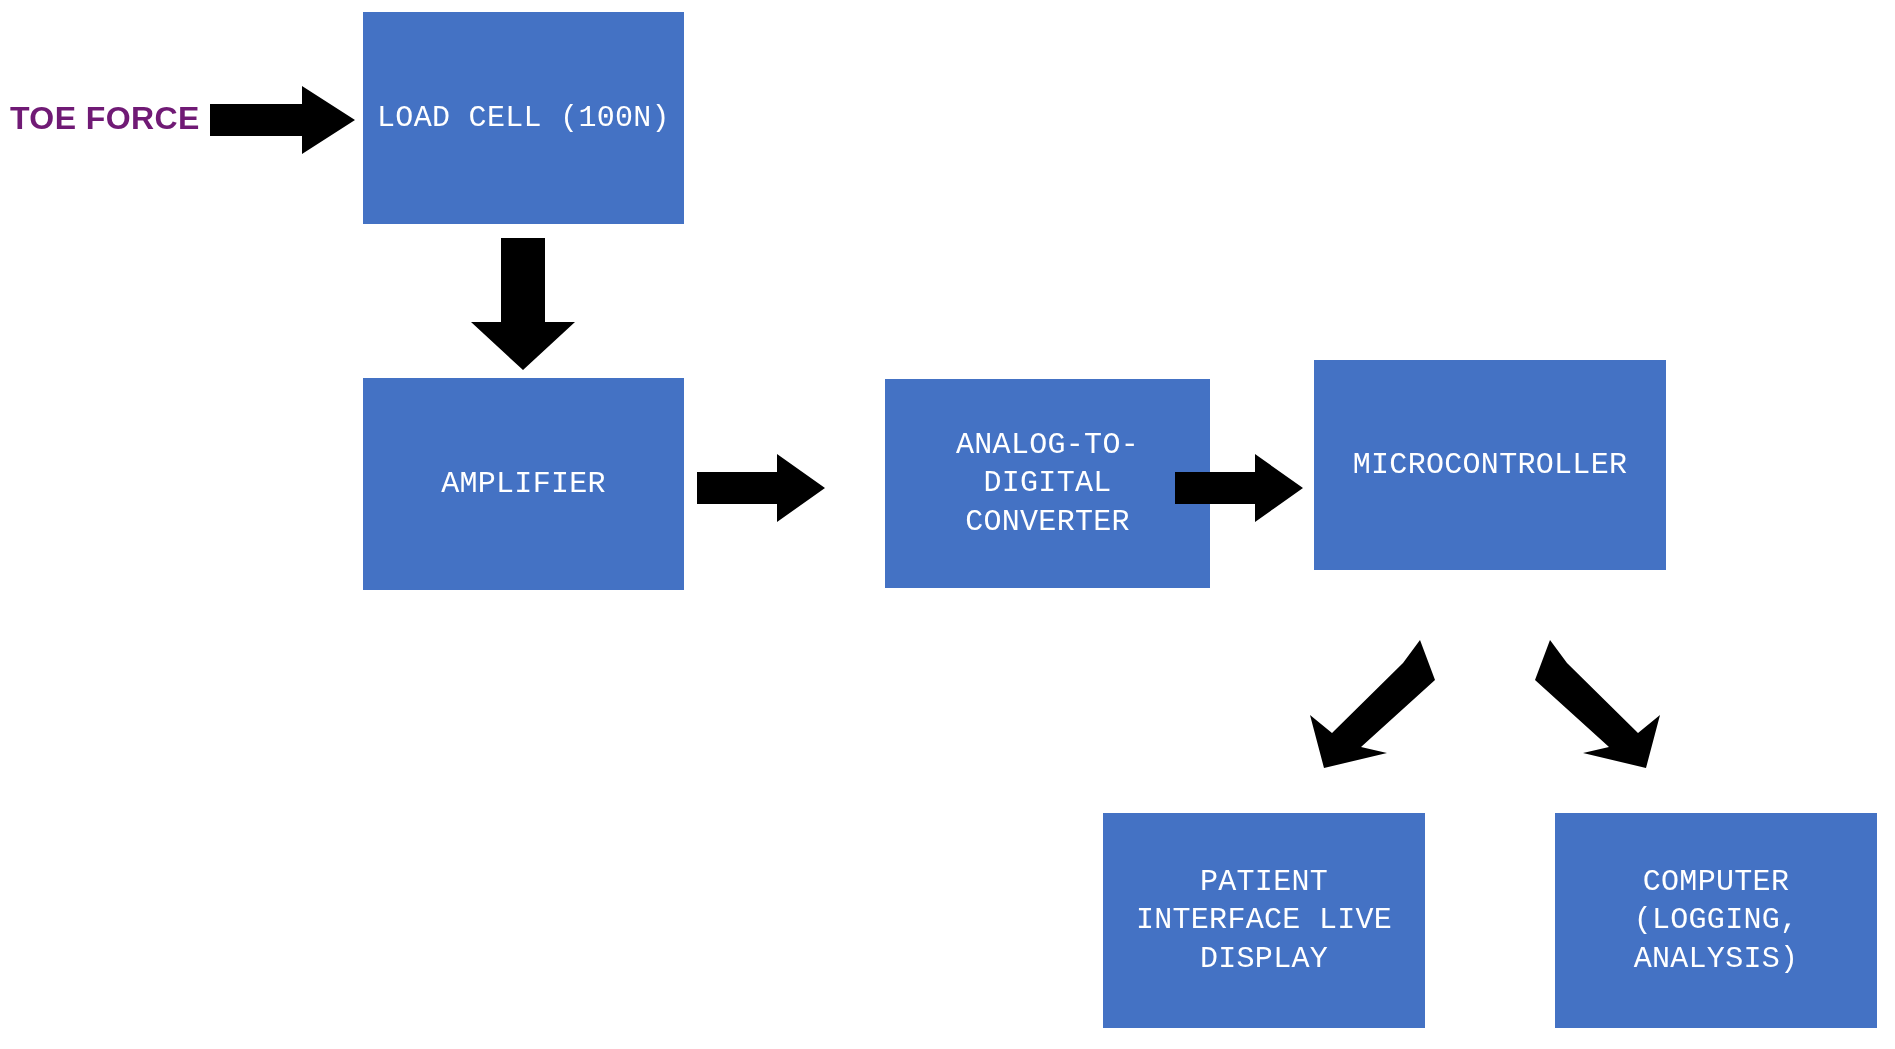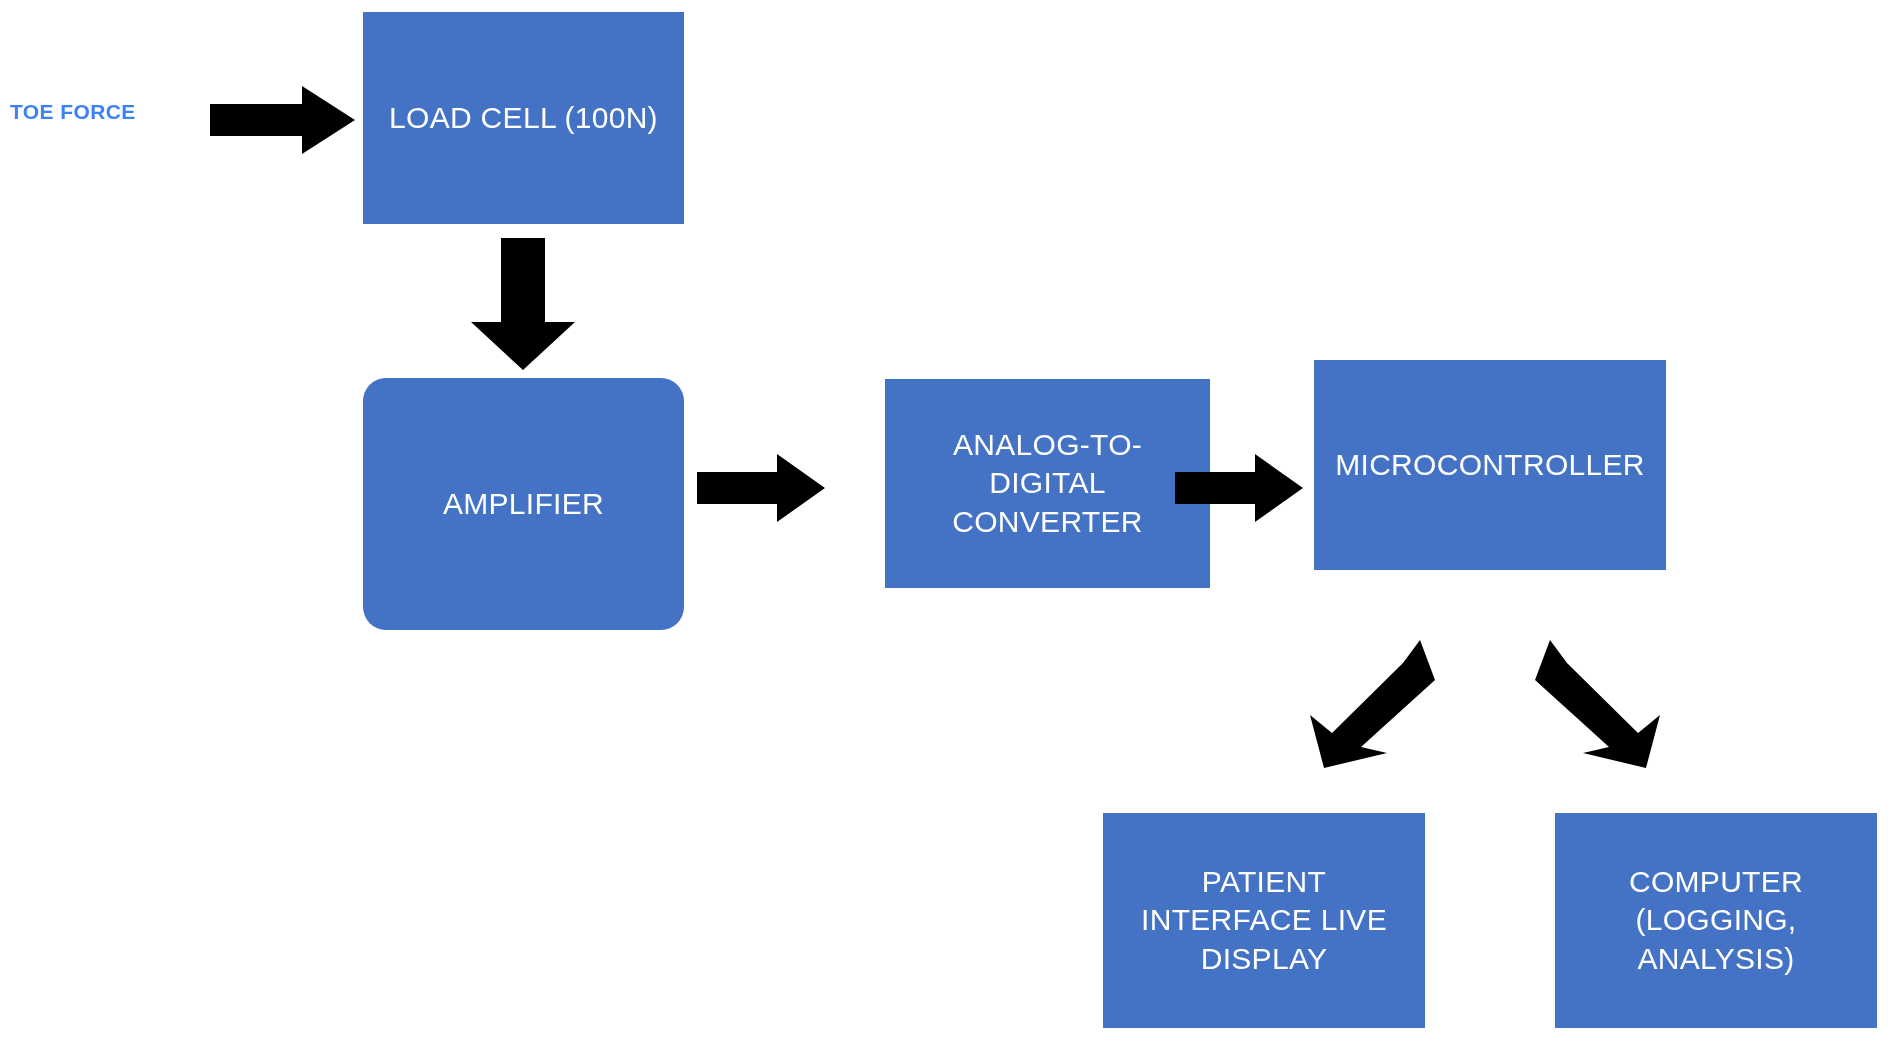--- a/index.html
+++ b/index.html
@@ -19,35 +19,35 @@
     overflow: hidden;
   }
   .node {
     position: absolute;
     background: #4472C4;
     color: #ffffff;
     display: flex;
     align-items: center;
     justify-content: center;
     text-align: center;
-    font-family: Liberation Sans, sans-serif;
+    font-family: Liberation Mono, monospace;
     font-size: 30px;
     font-weight: 400;
     line-height: 1.28;
     letter-spacing: 0.3px;
     box-sizing: border-box;
     padding: 8px 10px;
     white-space: pre-line;
   }
   .input-label {
     position: absolute;
     font-family: "Liberation Sans", sans-serif;
     font-weight: bold;
-    font-size: 21px;
-    color: #3b82f6;
+    font-size: 32px;
+    color: #701a75;
     letter-spacing: 0.4px;
     white-space: nowrap;
   }
   .arrow {
     position: absolute;
   }
   .arrow svg {
     display: block;
     width: 100%;
     height: 100%;
@@ -71,21 +71,21 @@
   </div>
 
   <div class="node" style="left:363px; top:12px; width:321px; height:212px;">LOAD CELL (100N)</div>
 
   <div class="arrow" style="left:465px; top:238px; width:116px; height:132px;">
     <svg viewBox="0 0 116 132" preserveAspectRatio="none">
       <path d="M36,0 L80,0 L80,84 L110,84 L58,132 L6,84 L36,84 Z"></path>
     </svg>
   </div>
 
-  <div class="node" style="left:363px; top:378px; width:321px; height:252px;border-radius:23px;">AMPLIFIER</div>
+  <div class="node" style="left:363px; top:378px; width:321px; height:212px;">AMPLIFIER</div>
 
   <div class="arrow" style="left:697px; top:452px; width:128px; height:72px;">
     <svg viewBox="0 0 128 72" preserveAspectRatio="none">
       <path d="M0,20 L80,20 L80,2 L128,36 L80,70 L80,52 L0,52 Z"></path>
     </svg>
   </div>
 
   <div class="node" style="left:838px; top:379px; width:325px; height:209px;margin-left:47px;">ANALOG-TO-
 DIGITAL
 CONVERTER</div>

